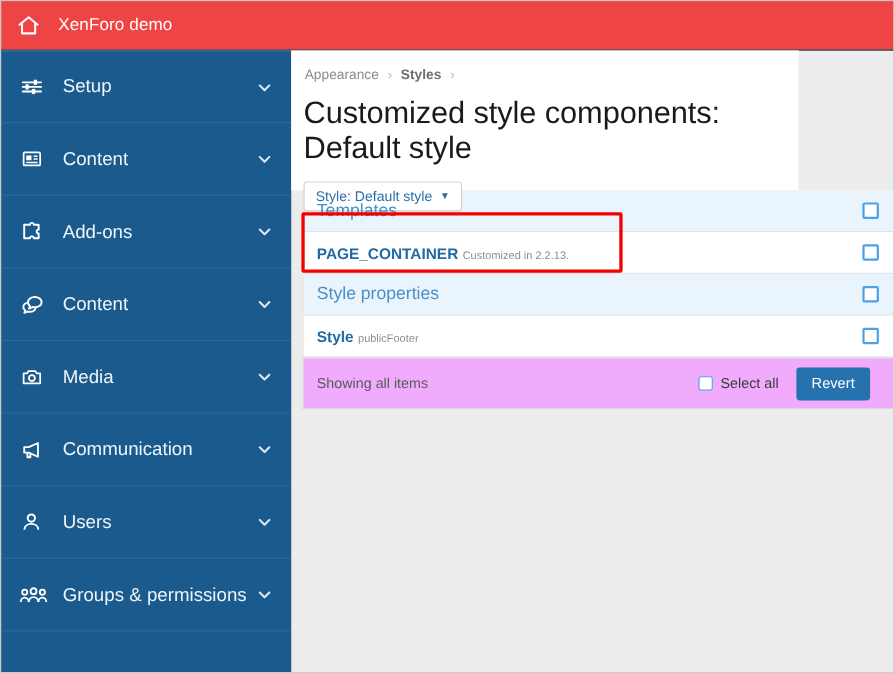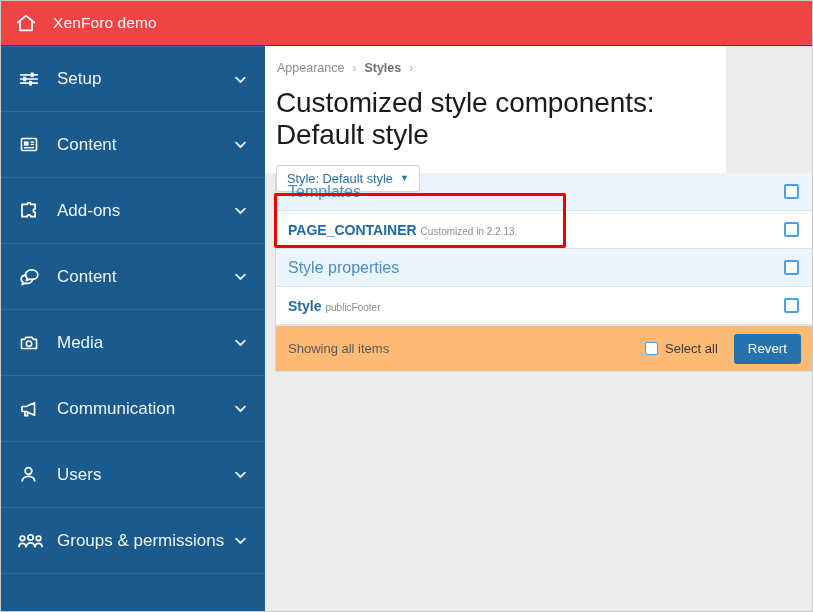--- a/index.html
+++ b/index.html
@@ -183,22 +183,22 @@
   }
   .cbox.sm {
     width: 13px; height: 13px;
     border-width: 1.5px;
     flex: 0 0 13px;
     margin-right: 7px;
   }
   .footer-row {
     display: flex; align-items: center;
     height: 46px;
-    padding: 0 11px 0 12px;
-    background: #fdba74;
+    padding: 0 21px 0 12px;
+    background: #f0abfc;
     border-top: 1px solid #e2e2e2;
   }
   .showing {
     flex: 1 1 auto;
     font-size: 13px;
     color: #5a5a5a;
   }
   .selall {
     display: flex; align-items: center;
     font-size: 13px;

